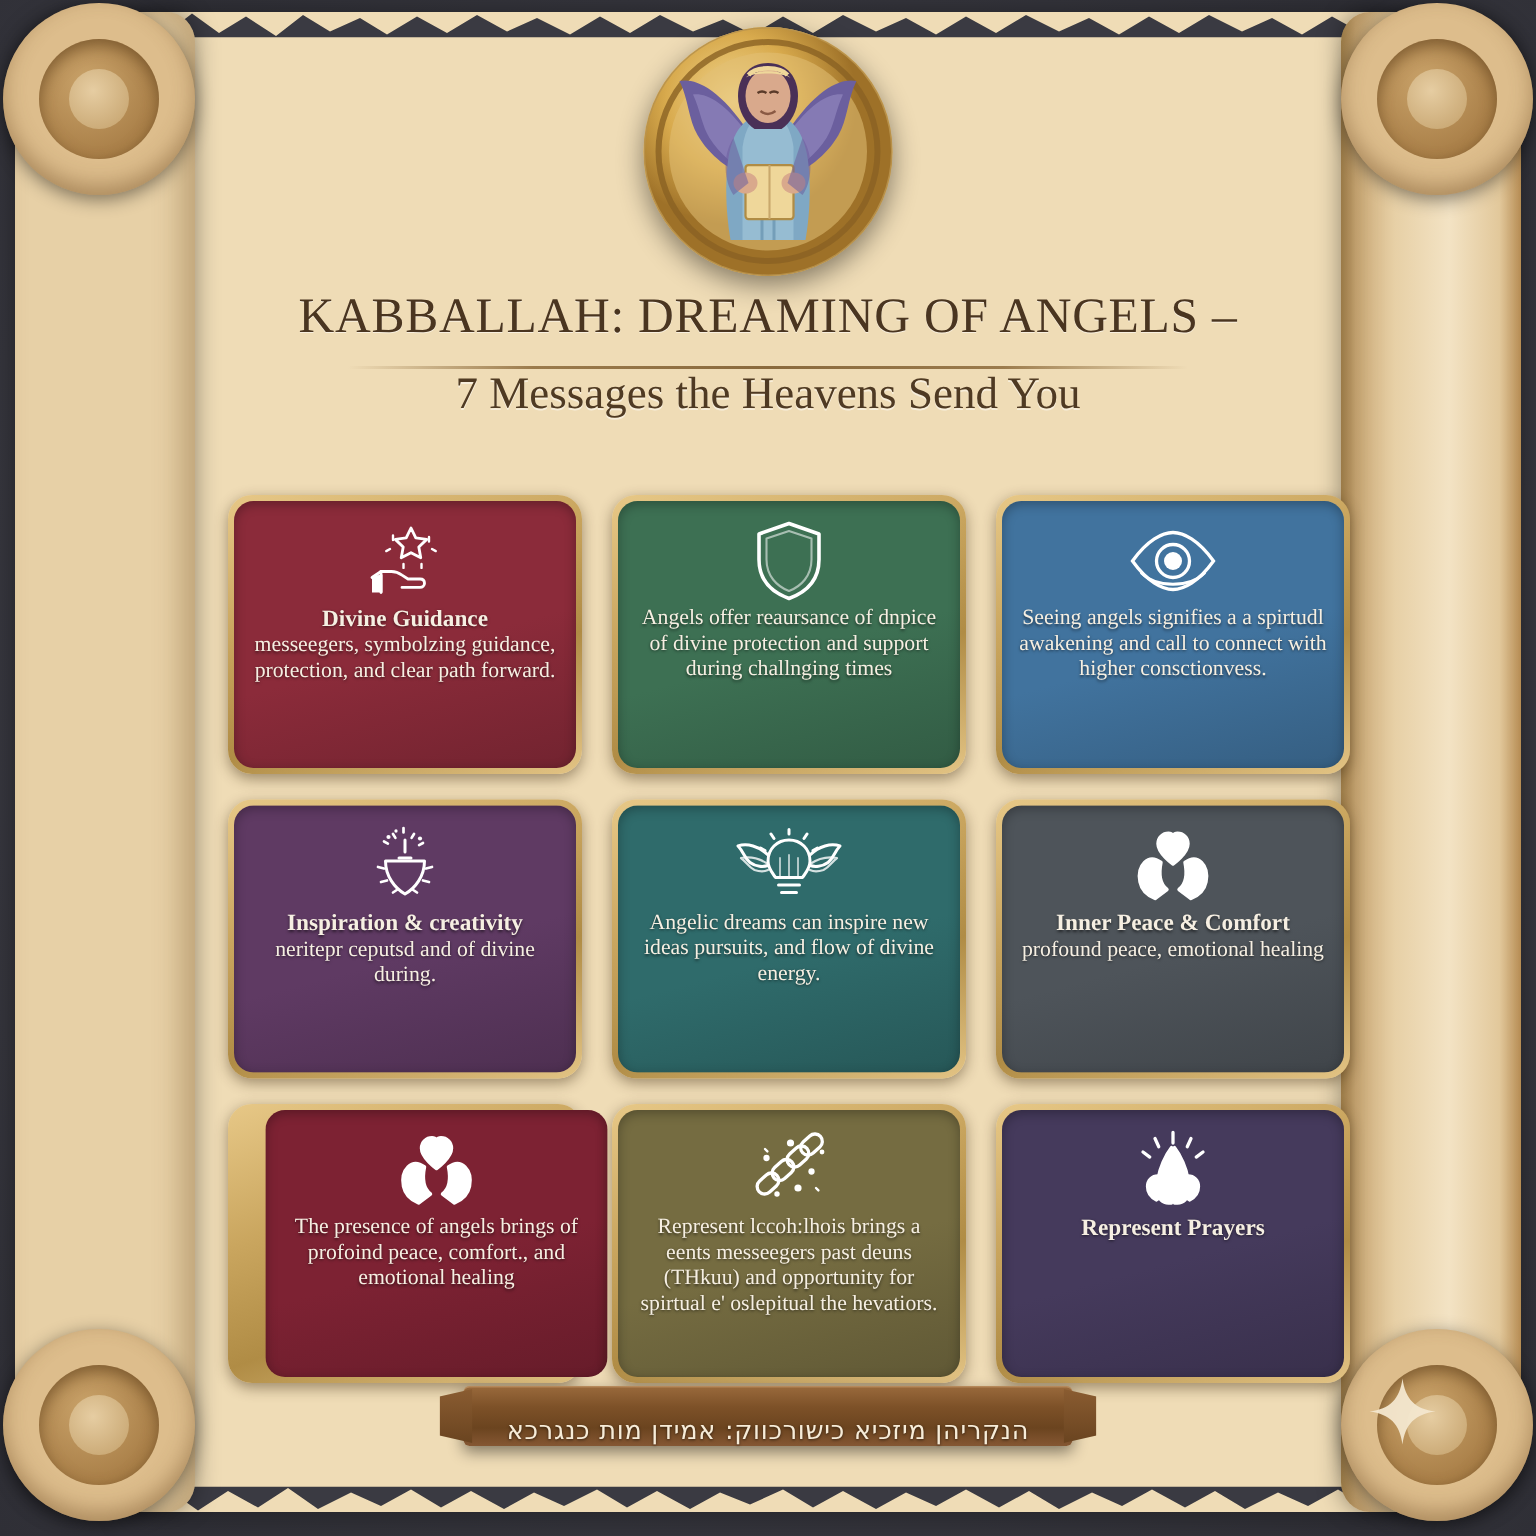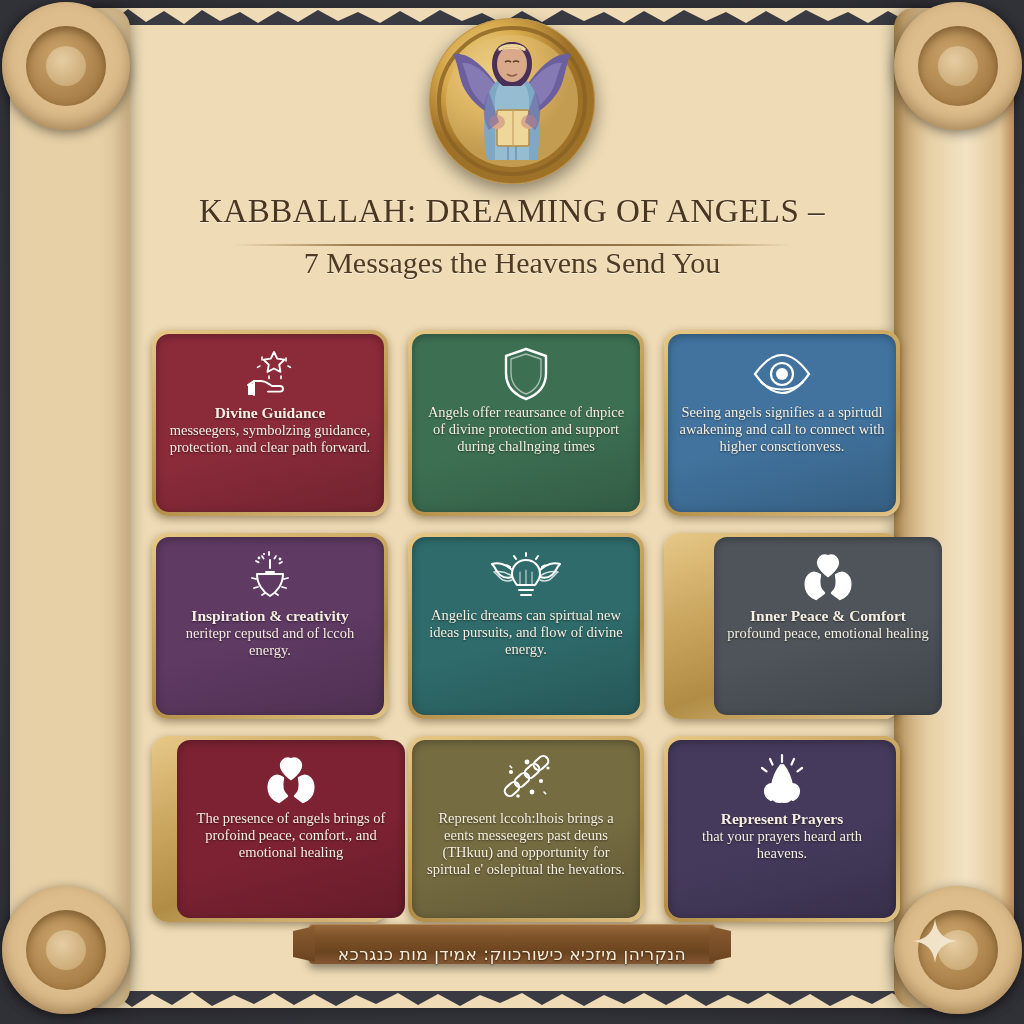--- a/index.html
+++ b/index.html
@@ -268,42 +268,42 @@
      <path d="M20 6 l1.6 2.6 M14 11 l2.6 1.4 M34 6 l-1.6 2.6 M40 12 l-2.6 1.4 M27 2 l0 3" stroke-width="1.8"></path>
      <circle cx="17" cy="8" r="1.4" fill="#fff" stroke="none"></circle>
      <circle cx="38" cy="9" r="1.4" fill="#fff" stroke="none"></circle>
      <circle cx="22" cy="4" r="1.1" fill="#fff" stroke="none"></circle>
      <path d="M28 10 l0 8"></path>
      <path d="M15 24 C15 34 21 42 28 46 C35 42 41 34 41 24 Z"></path>
      <path d="M10 28 l4 1 M46 28 l-4 1 M12 38 l4 -1 M44 38 l-4 -1 M20 45 l3 -2 M36 45 l-3 -2" stroke-width="1.8"></path>
      <path d="M24 22 l8 0"></path>
    </svg>
             </div>
-            <div class="card-text"><span class="lead">Inspiration &amp; creativity</span><span>neritepr ceputsd and of lccoh energy.</span></div>
+            <div class="card-text"><span class="lead">Inspiration &amp; creativity</span><span>neritepr ceputsd and of divine during.</span></div>
           </div>
         </div>
         <div class="card">
           <div class="card-inner" style="background: linear-gradient(165deg, rgb(47, 107, 107) 0%, rgb(47, 107, 107) 55%, rgba(0, 0, 0, 0.18) 100%), rgb(47, 107, 107);">
             <div class="card-icon">
               <svg width="72" height="50" viewBox="0 0 72 50" fill="none" stroke="#fff" stroke-width="2" stroke-linecap="round" stroke-linejoin="round">
      <path d="M36 4 l0 -3 M26 7 l-2 -3 M46 7 l2 -3 M20 15 l-3 -1.6 M52 15 l3 -1.6"></path>
      <path d="M36 8 C28 8 22 14 22 22 C22 27 25 30 27 33 L45 33 C47 30 50 27 50 22 C50 14 44 8 36 8 Z"></path>
      <path d="M28 33 l16 0 M29 38 l14 0 M31 43 l10 0"></path>
      <path d="M30 20 l0 13 M36 18 l0 15 M42 20 l0 13" stroke-width="1.2" opacity=".7"></path>
      <path d="M22 18 C16 12 8 10 2 12 C6 16 6 20 10 23 C14 26 19 26 22 25"></path>
      <path d="M22 24 C16 20 9 19 4 20 C8 23 9 26 13 28 C16 29 20 29 22 28" stroke-width="1.5" opacity=".8"></path>
      <path d="M50 18 C56 12 64 10 70 12 C66 16 66 20 62 23 C58 26 53 26 50 25"></path>
      <path d="M50 24 C56 20 63 19 68 20 C64 23 63 26 59 28 C56 29 52 29 50 28" stroke-width="1.5" opacity=".8"></path>
    </svg>
             </div>
-            <div class="card-text"><span>Angelic dreams can spirtual new ideas pursuits, and flow of divine energy.</span></div>
-          </div>
-        </div>
-        <div class="card">
-          <div class="card-inner" style="background: linear-gradient(165deg, rgb(78, 84, 90) 0%, rgb(78, 84, 90) 55%, rgba(0, 0, 0, 0.18) 100%), rgb(78, 84, 90); margin-left: 46px;">
+            <div class="card-text"><span>Angelic dreams can inspire new ideas pursuits, and flow of divine energy.</span></div>
+          </div>
+        </div>
+        <div class="card">
+          <div class="card-inner" style="background: linear-gradient(165deg, rgb(78, 84, 90) 0%, rgb(78, 84, 90) 55%, rgba(0, 0, 0, 0.18) 100%), rgb(78, 84, 90);">
             <div class="card-icon">
               <svg width="64" height="50" viewBox="0 0 64 50" fill="none" stroke="#fff" stroke-width="2.3" stroke-linecap="round" stroke-linejoin="round">
      <path d="M32 24 C32 24 22 17 22 10.5 C22 6.4 25.2 3.5 29 3.5 C31 3.5 32 5 32 5 C32 5 33 3.5 35 3.5 C38.8 3.5 42 6.4 42 10.5 C42 17 32 24 32 24 Z" fill="#fff" stroke="#fff"></path>
      <path d="M24 23 C20 20 16 20 13 23 C10 26 9 31 10 36 C11 41 15 45 20 47 L28 41 C24 38 22 33 24 23 Z" fill="#fff" stroke="#fff"></path>
      <path d="M40 23 C44 20 48 20 51 23 C54 26 55 31 54 36 C53 41 49 45 44 47 L36 41 C40 38 42 33 40 23 Z" fill="#fff" stroke="#fff"></path>
    </svg>
             </div>
             <div class="card-text"><span class="lead">Inner Peace &amp; Comfort</span><span>profound peace, emotional healing</span></div>
           </div>
         </div>
@@ -344,21 +344,21 @@
             <div class="card-icon">
               <svg width="56" height="54" viewBox="0 0 56 54" fill="none" stroke="#fff" stroke-width="2.2" stroke-linecap="round" stroke-linejoin="round">
      <path d="M28 2 l0 7 M16 6 l2.5 5.5 M40 6 l-2.5 5.5 M8 15 l4.5 3.4 M48 15 l-4.5 3.4"></path>
      <path d="M27 12 C23 17 19 26 18 33 L18 42 C18 46 21 49 25 49 L27 49 Z" fill="#fff" stroke="#fff"></path>
      <path d="M29 12 C33 17 37 26 38 33 L38 42 C38 46 35 49 31 49 L29 49 Z" fill="#fff" stroke="#fff"></path>
      <path d="M18 31 C14 31 11 34 11 38 C11 42 13 45 17 47 L20 45 L18 38 Z" fill="#fff" stroke="#fff"></path>
      <path d="M38 31 C42 31 45 34 45 38 C45 42 43 45 39 47 L36 45 L38 38 Z" fill="#fff" stroke="#fff"></path>
      <path d="M28 14 l0 34" stroke="#fff" stroke-width="1.4" opacity=".35"></path>
    </svg>
             </div>
-            <div class="card-text"><span class="lead">Represent Prayers</span><span>that your prayers heard arth heavens.</span></div>
+            <div class="card-text"><span class="lead">Represent Prayers</span></div>
           </div>
         </div>
       </div>
 
     <div class="banner">
       <span class="banner-text">הנקריהן מיזכיא כישורכווק: אמידן מות כנגרכא</span>
     </div>
 
   </div>
 </div>

